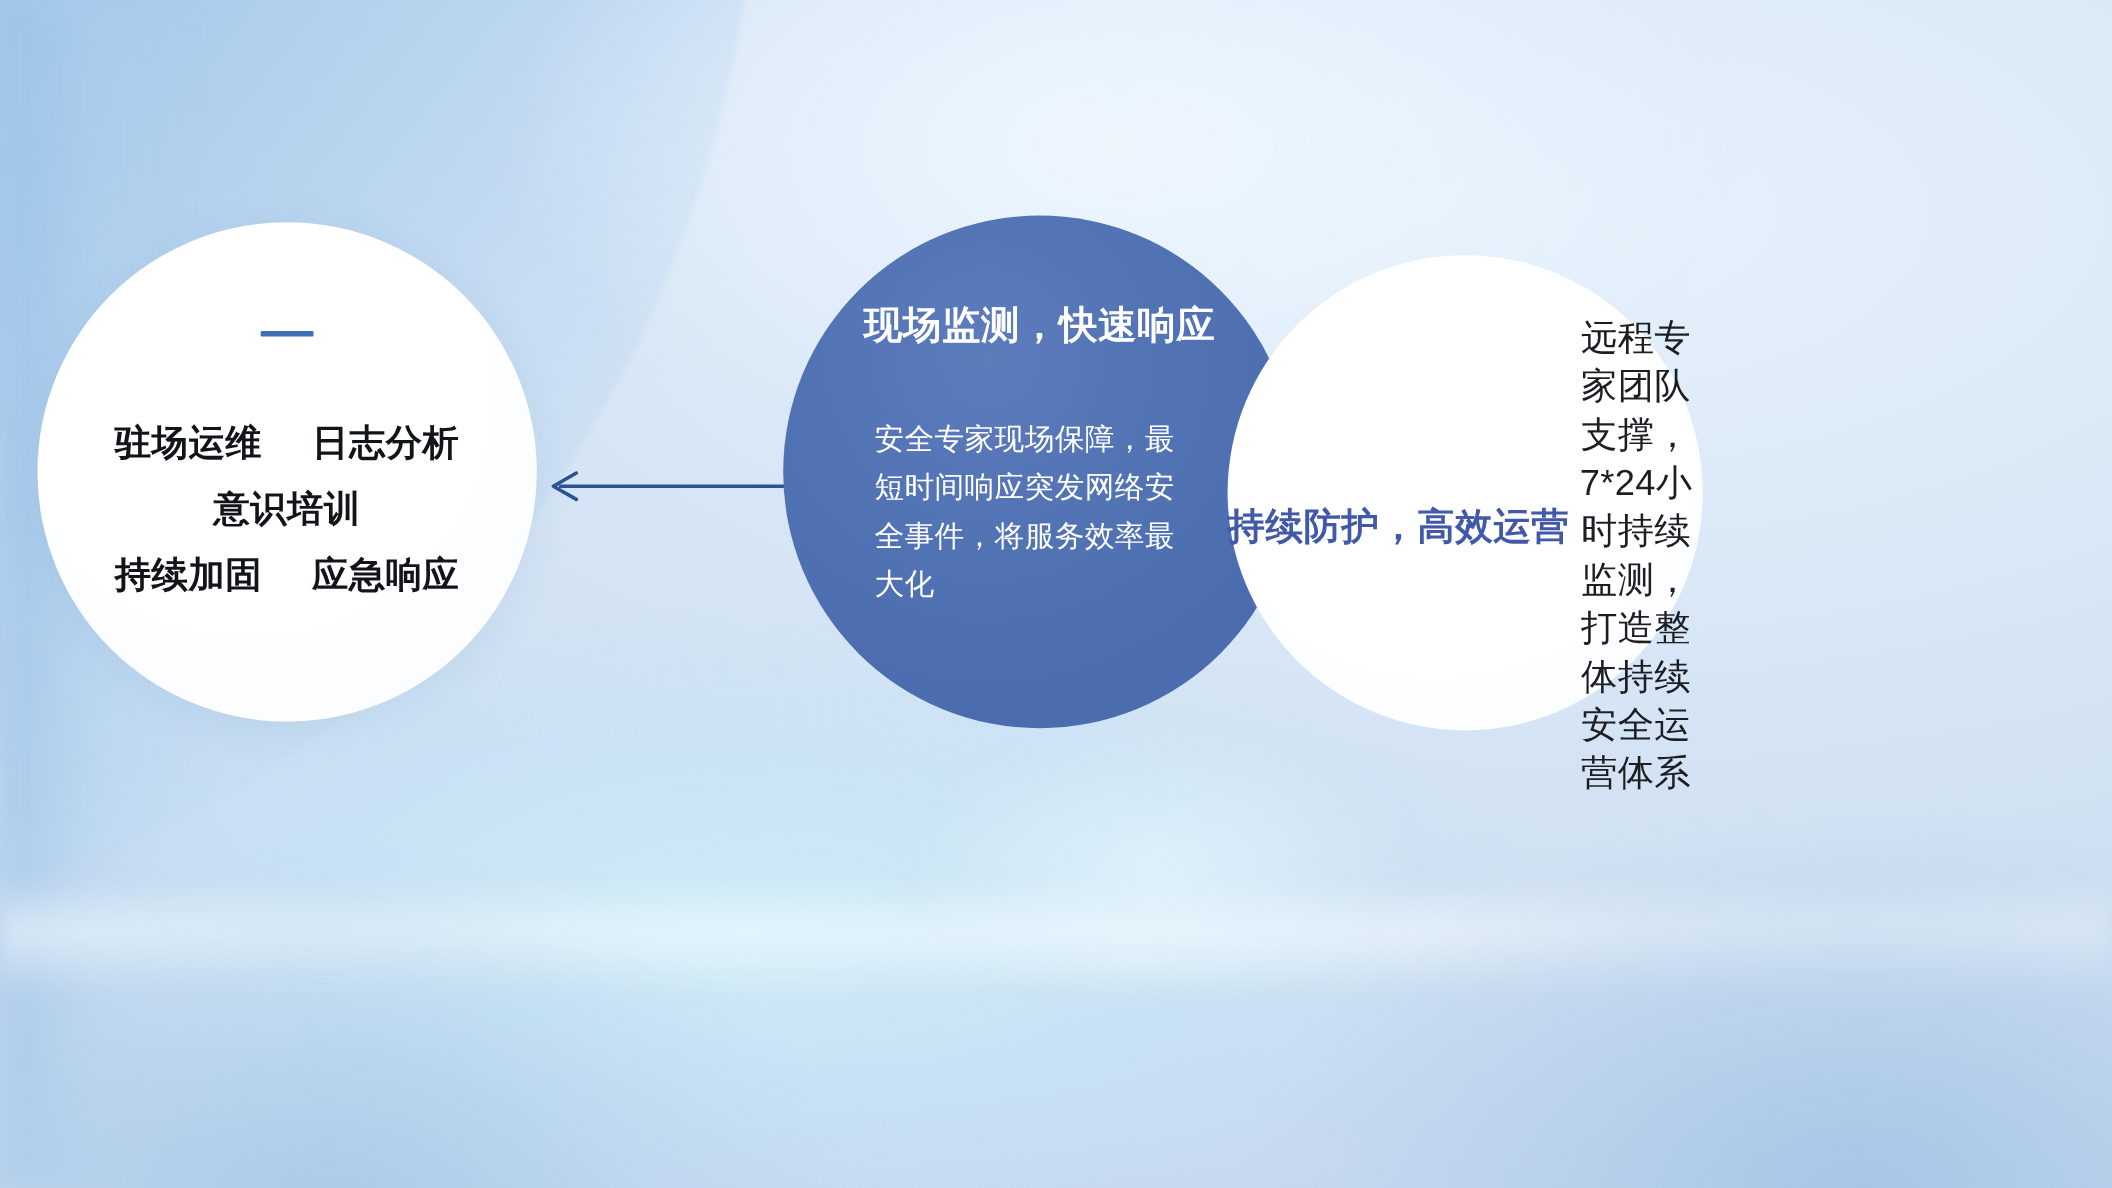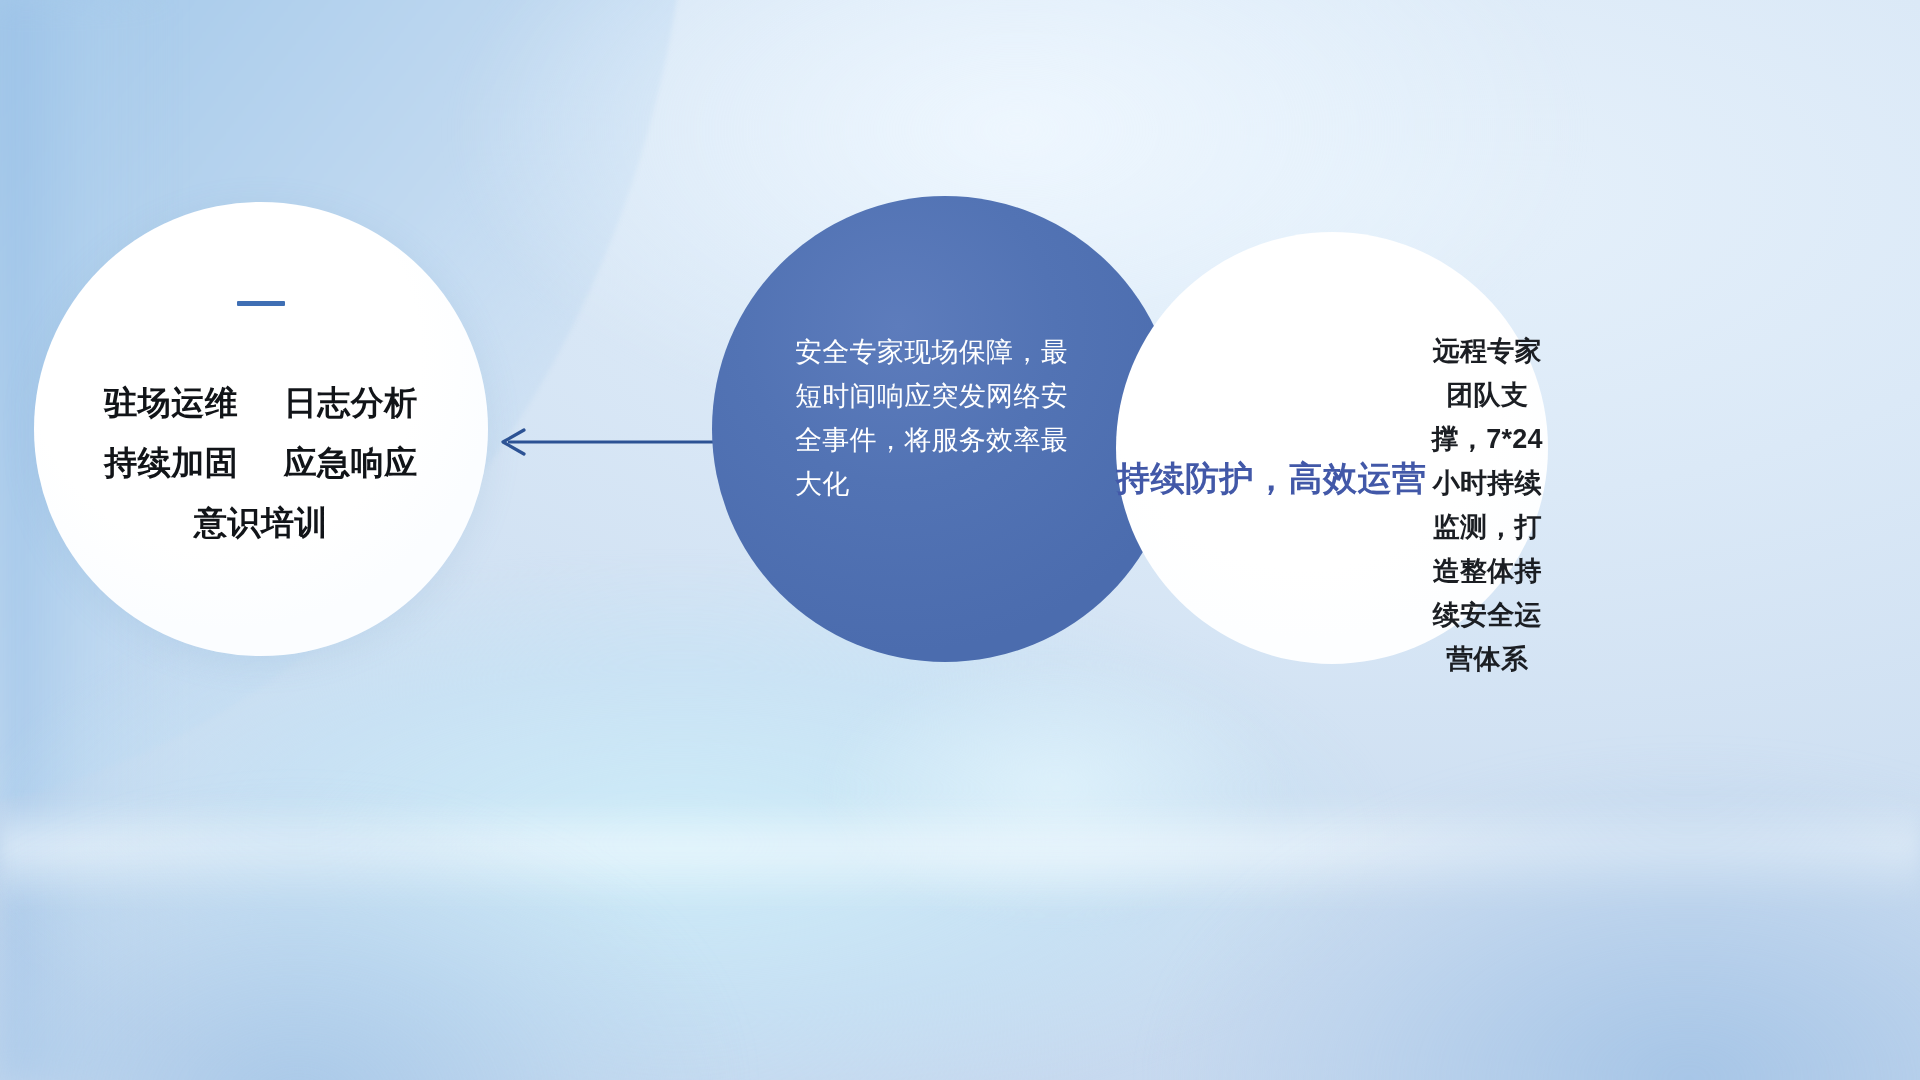--- a/index.html
+++ b/index.html
@@ -121,21 +121,21 @@
     position:absolute; inset:0;
     display:flex; flex-direction:row; align-items:center;
     padding-top:62px;
   }
   #circle-right .title {
     font-weight:bold; font-size:34px; color:#4258a8; white-space:nowrap;
     letter-spacing:.5px;
   }
   #circle-right .body {
     margin-top:52px; width:372px; text-align:center;
-    font-size:27px; line-height:44px; color:#1b1e23; letter-spacing:.3px;font-weight:bold;
+    font-size:33px; line-height:44px; color:#1b1e23; letter-spacing:.3px;
   }
 
   
   #arrow { position:absolute; left:480px; top:412px; width:420px; height:60px; }
 </style>
 </head>
 <body>
 
 <div id="bg">
   <div class="bg-base"></div>
@@ -149,20 +149,21 @@
   <div class="bg-br"></div>
 </div>
 
 <svg id="arrow" viewBox="0 0 420 60">
   <line x1="416" y1="30" x2="28" y2="30" stroke="#2c5294" stroke-width="3.2"></line>
   <polyline points="44,18 23,30 44,42" fill="none" stroke="#2c5294" stroke-width="3.2" stroke-linecap="round" stroke-linejoin="round"></polyline>
 </svg>
 
 <div class="circle" id="circle-mid">
   <div class="inner">
+    <div class="title">现场监测，快速响应</div>
     <div class="body">安全专家现场保障，最短时间响应突发网络安全事件，将服务效率最大化</div>
   </div>
 </div>
 
 <div class="circle" id="circle-right">
   <div class="inner">
     <div class="title">持续防护，高效运营</div>
     <div class="body">远程专家团队支撑，7*24小时持续监测，打造整体持续安全运营体系</div>
   </div>
 </div>
@@ -170,22 +171,22 @@
 <div class="circle" id="circle-left">
   <div class="inner">
     <div class="dash"></div>
     <div class="left-lines">
       <div class="left-line">
         <span>驻场运维</span>
         <span class="gap"></span>
         <span>日志分析</span>
       </div>
       <div class="left-line">
+        <span>意识培训</span>
+      </div>
+      <div class="left-line">
         <span>持续加固</span>
         <span class="gap"></span>
         <span>应急响应</span>
-      </div>
-      <div class="left-line">
-        <span>意识培训</span>
       </div>
     </div>
   </div>
 </div>
 
 </body></html>

